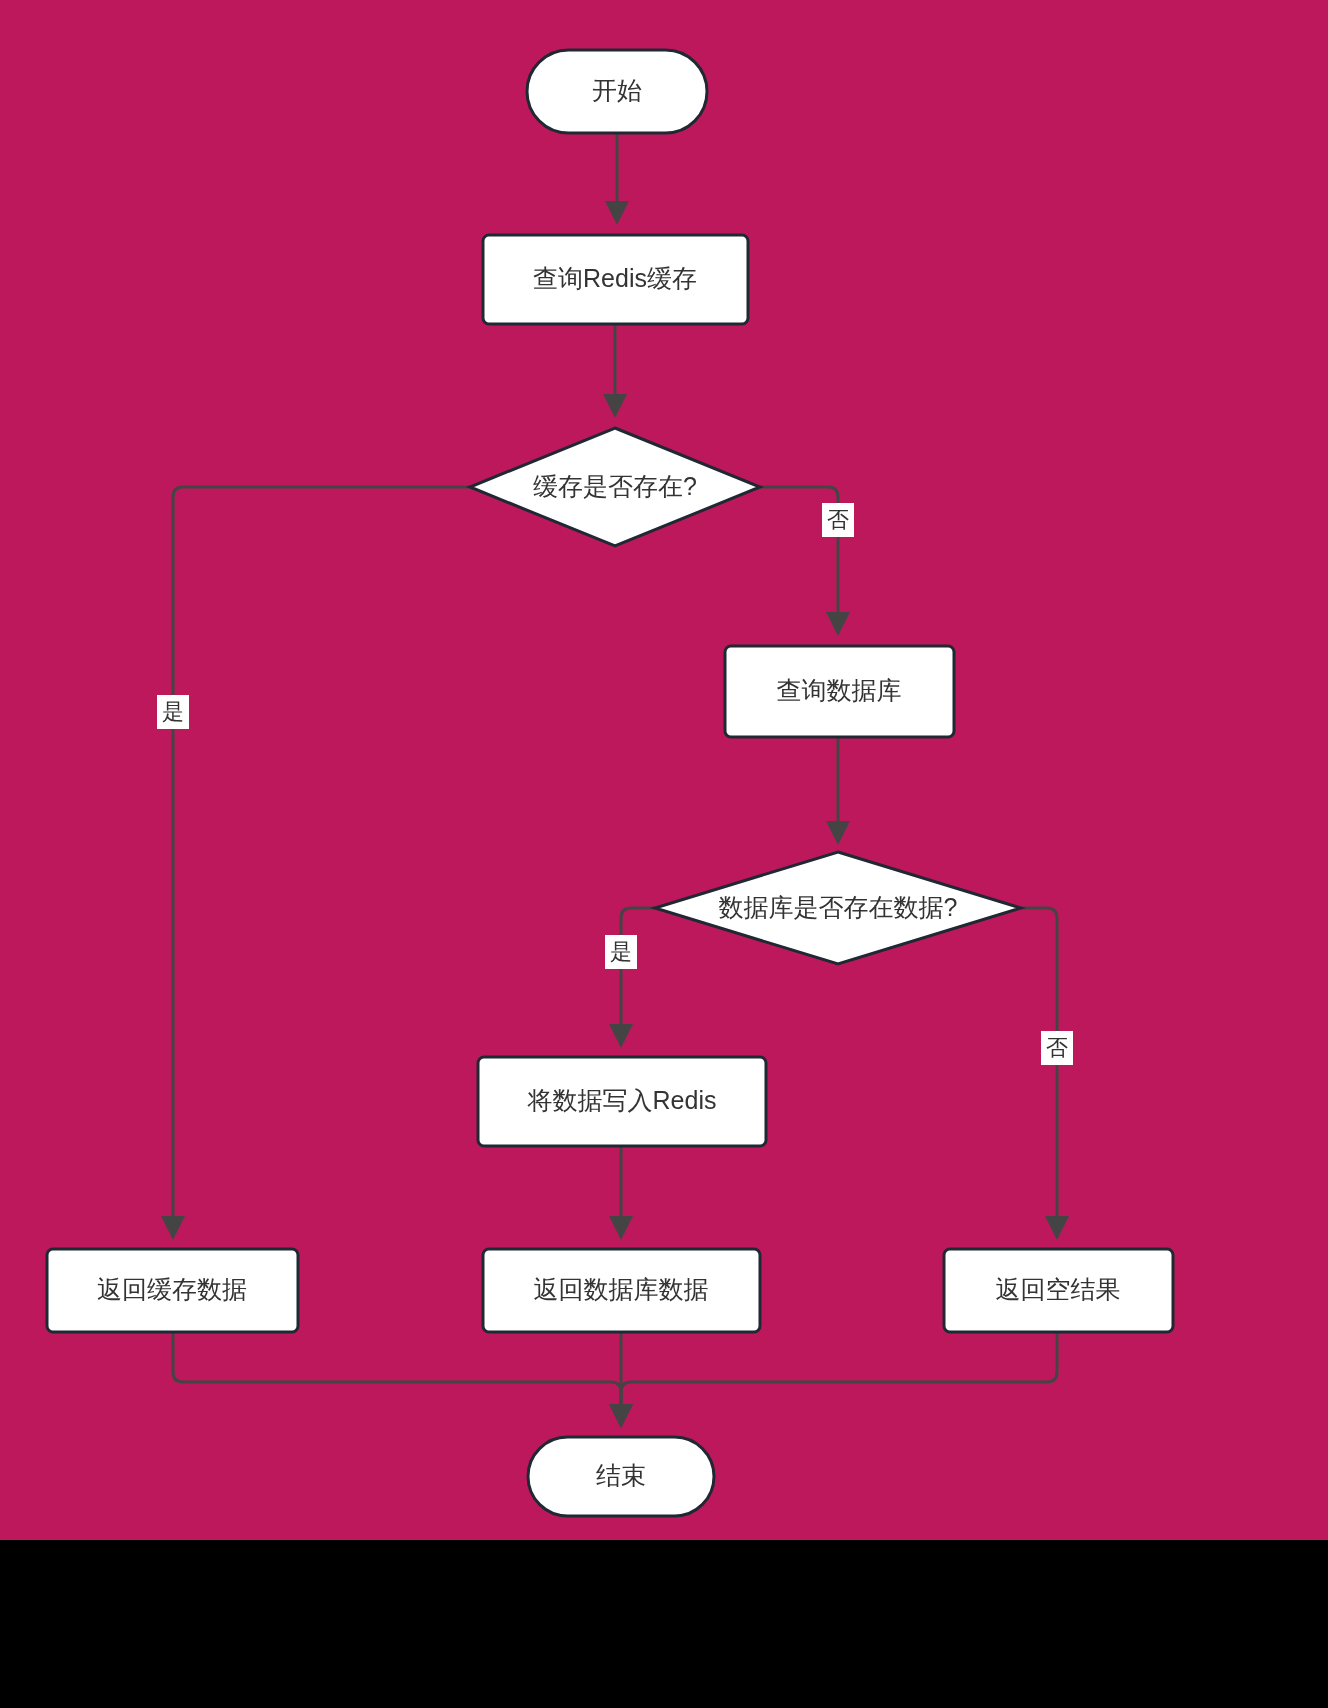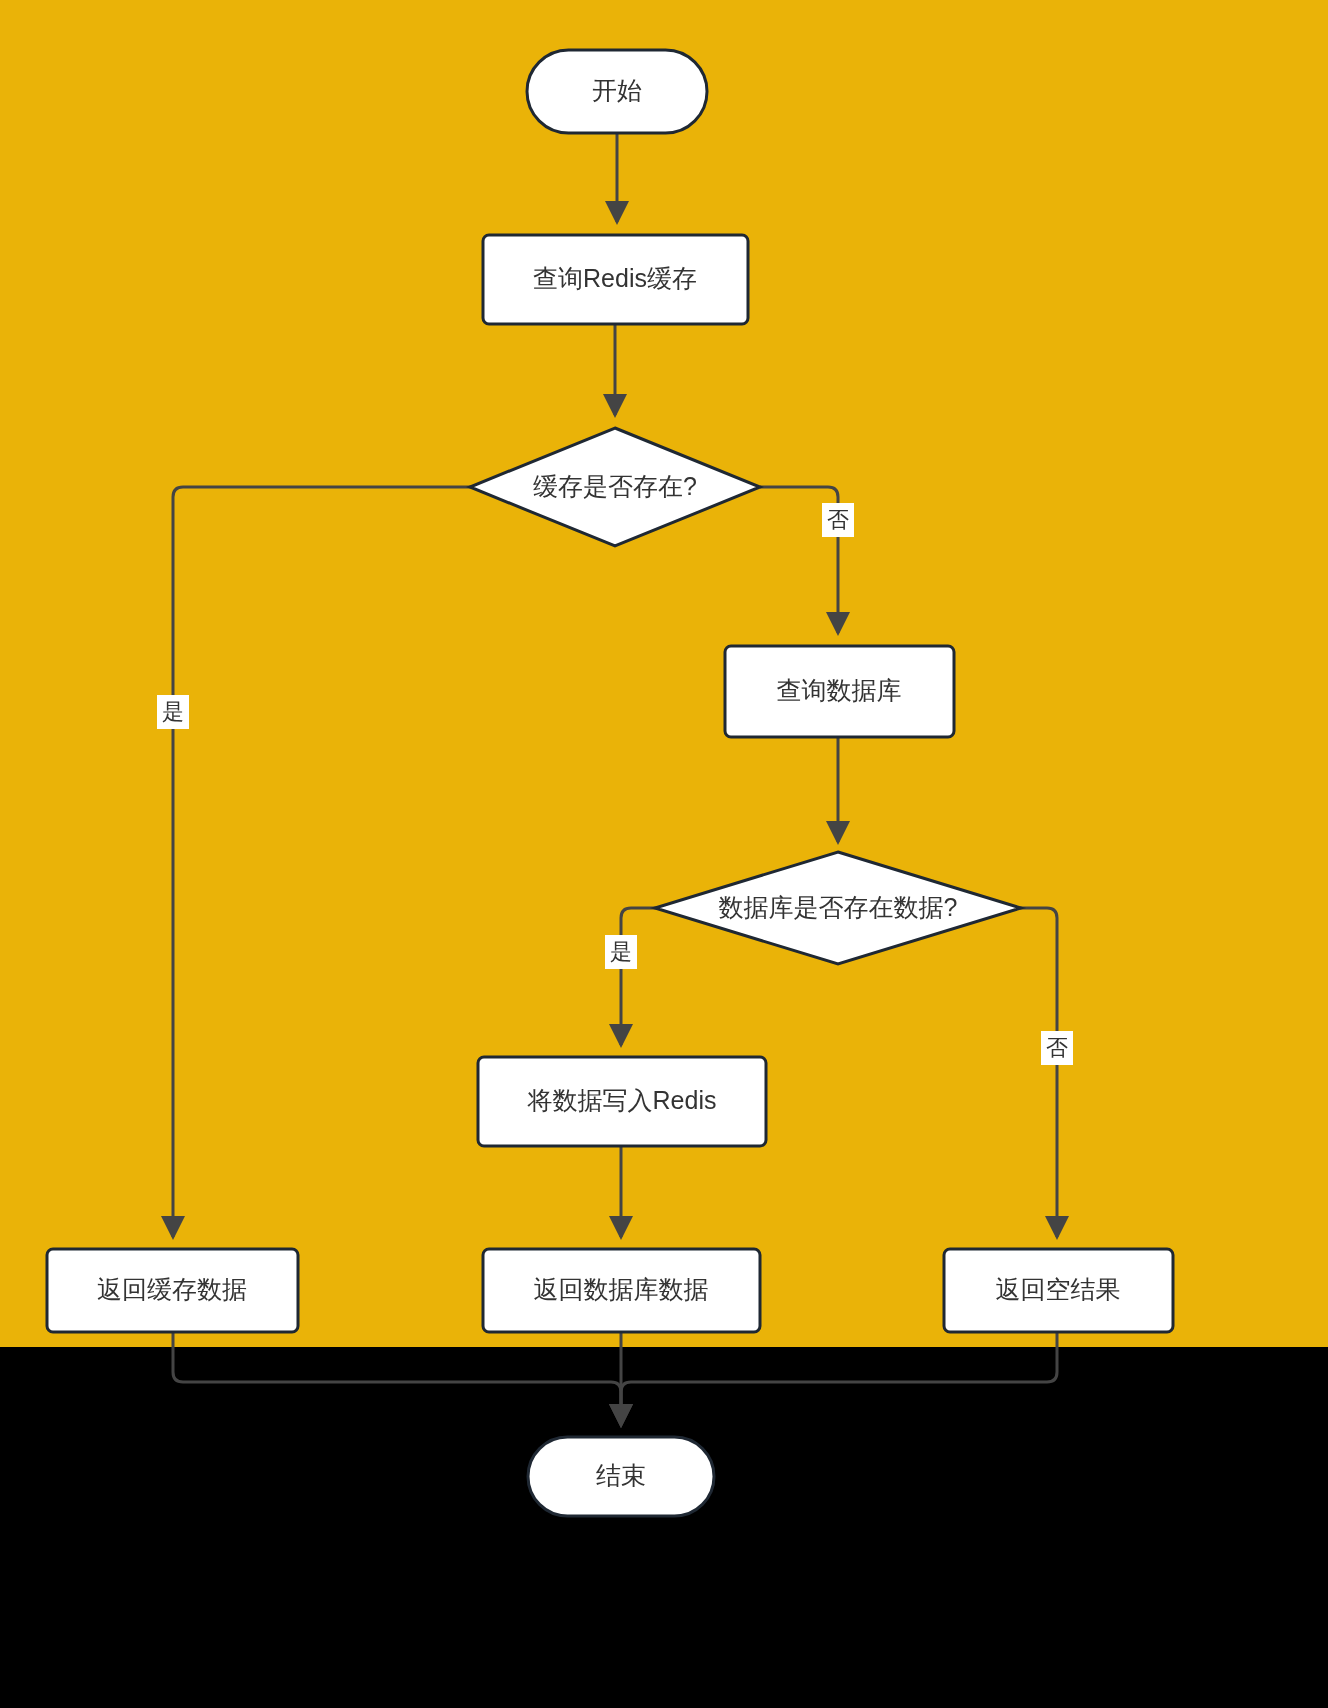--- a/index.html
+++ b/index.html
@@ -9,22 +9,22 @@
   }
   body {
     width: 1328px;
     height: 1708px;
     font-family: "Liberation Sans", "DejaVu Sans", sans-serif;
     overflow: hidden;
   }
   #diagram-root {
     position: relative;
     width: 1328px;
-    height: 1347px;
-    background: #eab308;
+    height: 1540px;
+    background: #be185d;
   }
   #flow-svg {
     position: absolute;
     left: 0;
     top: 0;
     width: 1328px;
     height: 1708px;
   }
   .node-label {
     font-size: 25px;

